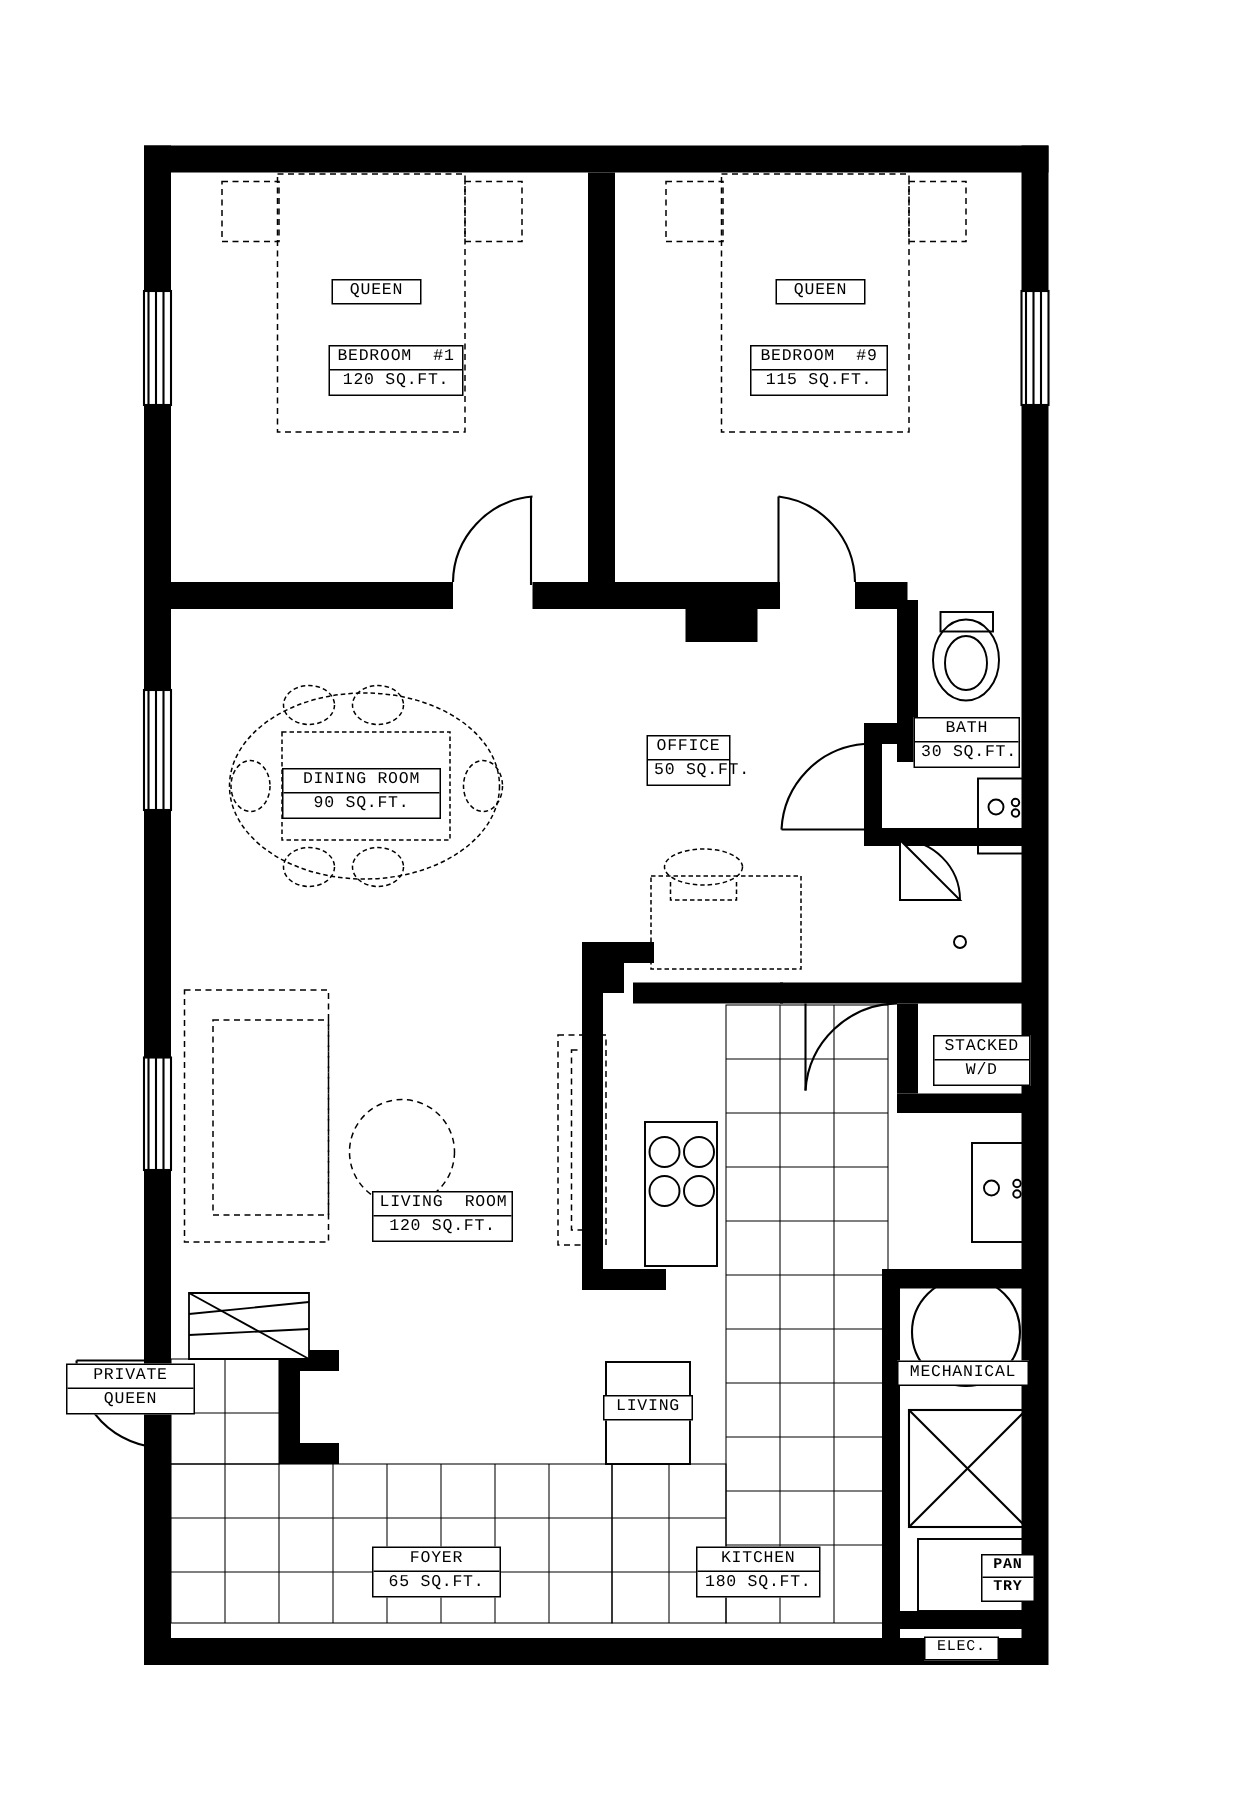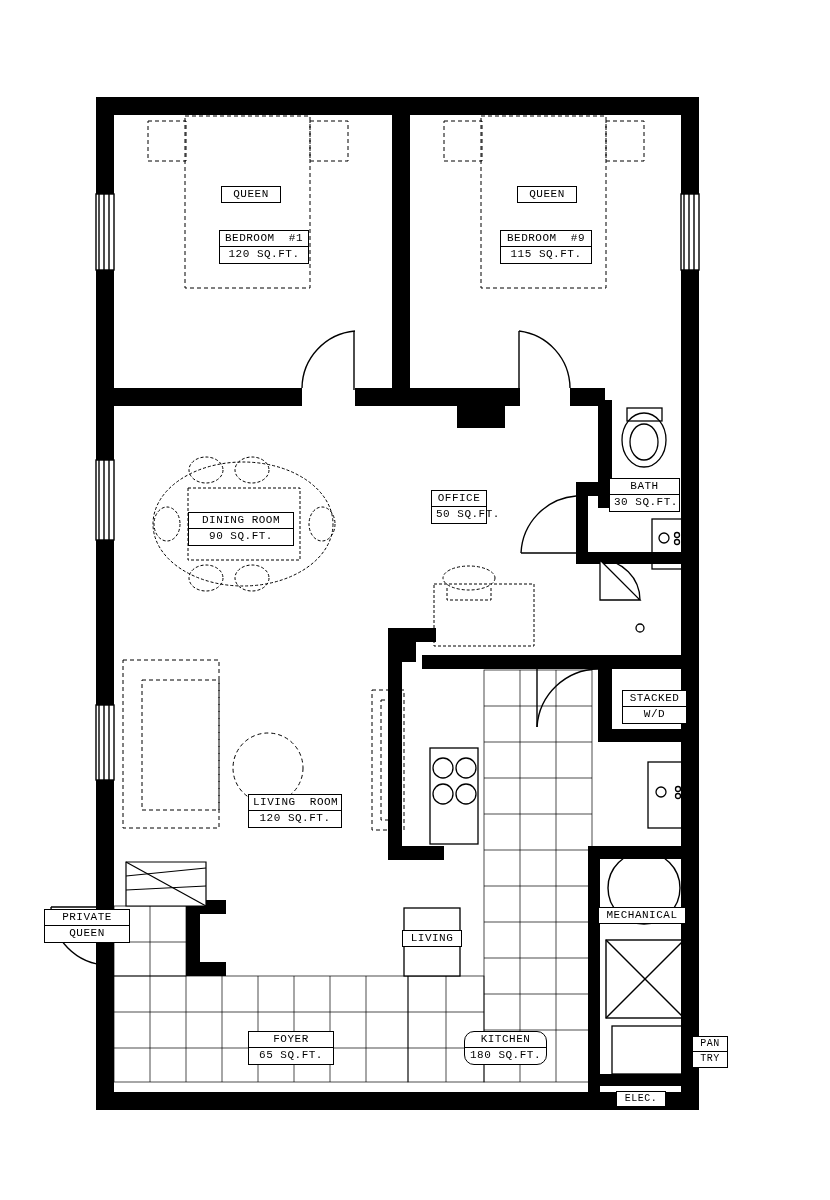--- a/index.html
+++ b/index.html
@@ -291,25 +291,25 @@
 <div class="label-box" style="left:188px; top:512px; width:106px;"><span>DINING ROOM</span><span class="l2">90 SQ.FT.</span></div>
 
 <div class="label-box" style="left:431px; top:490px; width:56px;"><span>OFFICE</span><span class="l2">50 SQ.FT.</span></div>
 
 <div class="label-box" style="left:609px; top:478px; width:71px;"><span>BATH</span><span class="l2">30 SQ.FT.</span></div>
 
 <div class="label-box" style="left:248px; top:794px; width:94px;"><span>LIVING  ROOM</span><span class="l2">120 SQ.FT.</span></div>
 
 <div class="label-box" style="left:248px; top:1031px; width:86px;"><span>FOYER</span><span class="l2">65 SQ.FT.</span></div>
 
-<div class="label-box" style="left:464px; top:1031px; width:83px;border-radius:10px;"><span>KITCHEN</span><span class="l2">180 SQ.FT.</span></div>
+<div class="label-box" style="left:464px; top:1031px; width:83px;"><span>KITCHEN</span><span class="l2">180 SQ.FT.</span></div>
 
 <div class="label-box" style="left:44px; top:909px; width:86px;"><span>PRIVATE</span><span class="l2">QUEEN</span></div>
 
 <div class="label-box" style="left:622px; top:690px; width:65px;"><span>STACKED</span><span class="l2">W/D</span></div>
 
 <div class="label-box" style="left:598px; top:907px; width:88px;">MECHANICAL</div>
 
 <div class="label-box" style="left:402px; top:930px; width:60px;">LIVING</div>
 
-<div class="label-box label-small" style="left:692px; top:1036px; width:36px;"><span>PAN</span><span class="l2">TRY</span></div>
+<div class="label-box label-small" style="left:654px; top:1036px; width:36px;font-weight:bold;"><span>PAN</span><span class="l2">TRY</span></div>
 
 <div class="label-box label-small" style="left:616px; top:1091px; width:50px;">ELEC.</div>
 
 </body></html>

